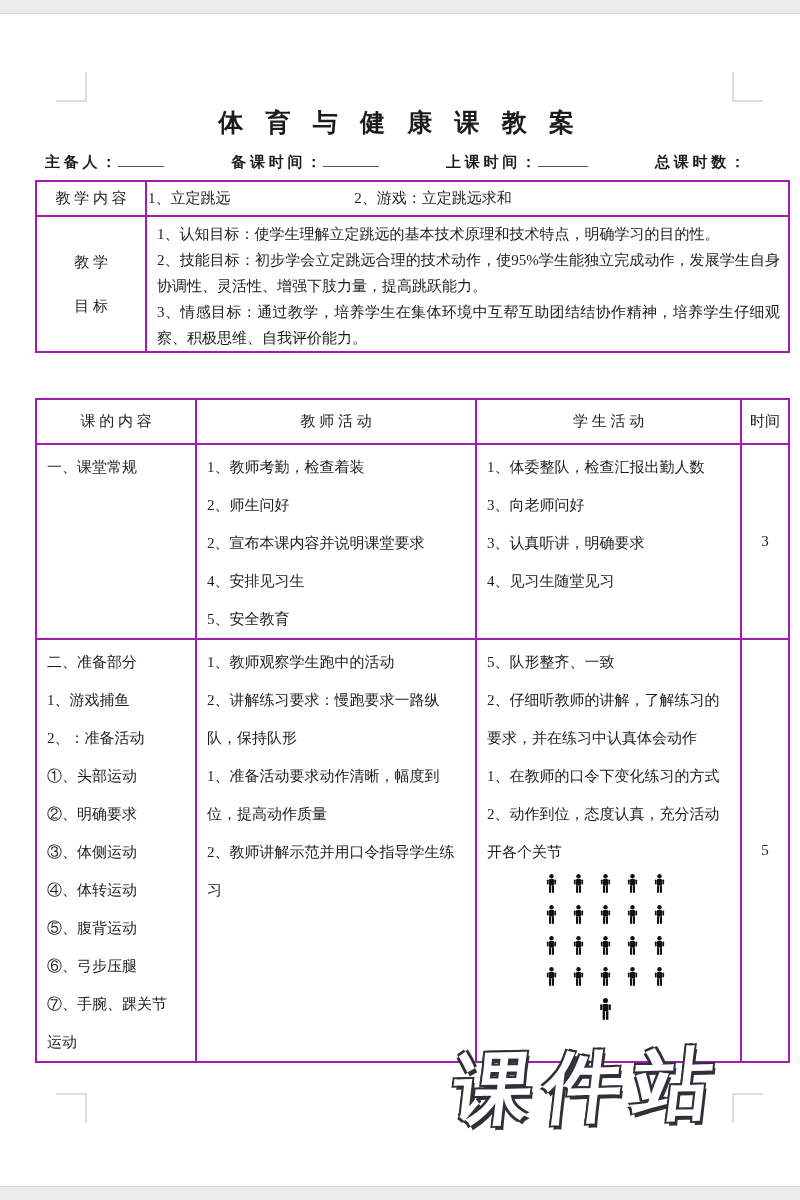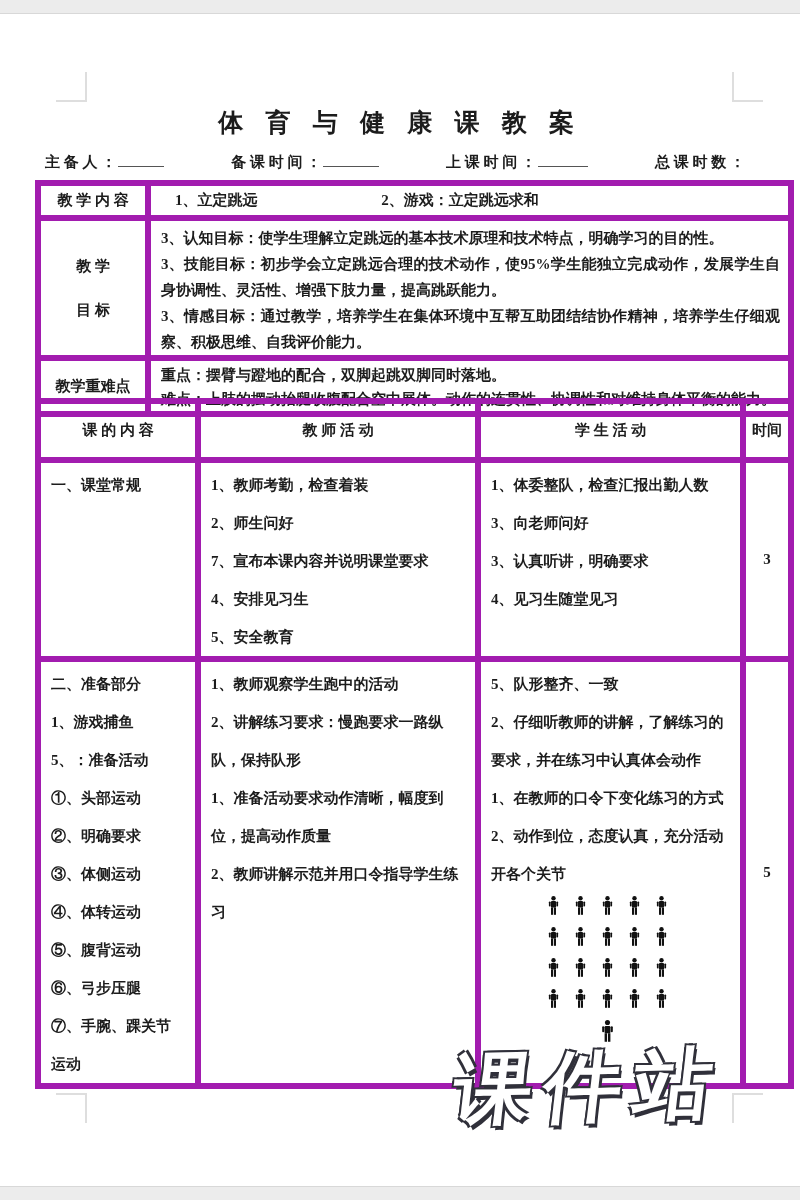--- a/index.html
+++ b/index.html
@@ -20,37 +20,37 @@
   .doc-title{position:absolute;left:0;top:106px;width:800px;text-align:center;
              font-size:25px;font-weight:bold;letter-spacing:8px;margin:0;}
   .info-line{position:absolute;left:45px;top:153px;width:700px;display:flex;
              justify-content:space-between;font-size:15px;font-weight:bold;}
   .info-group{white-space:nowrap;}
   .blank{display:inline-block;height:13px;border-bottom:1.5px solid #555;
          vertical-align:baseline;margin-left:2px;}
   .blank.b1{width:46px;}.blank.b2{width:56px;}.blank.b3{width:50px;}
 
   table{border-collapse:collapse;table-layout:fixed;position:absolute;left:35px;}
-  td,th{border:6px solid #a21caf;font-size:15px;font-weight:bold;
+  td,th{border:2px solid #a21caf;font-size:15px;font-weight:normal;
         padding:0;vertical-align:top;overflow:hidden;}
   .meta-table{top:180px;width:753px;}
   .act-table{top:398px;width:753px;}
 
   td.label{text-align:center;vertical-align:middle;}
   tr.row-content{height:35px;}
   tr.row-objectives{height:132px;}
   tr.row-keypoints{height:51px;}
-  .content-cell{vertical-align:middle;padding:0 24px;}
+  .content-cell{vertical-align:middle;padding:0 1px;}
   .content-item2{margin-left:120px;}
   .obj-label div{line-height:22px;}
   .obj-label .gap{height:22px;}
   .objectives-cell{padding:4px 8px 0 10px;line-height:26px;text-align:justify;}
   .keypoints-cell{padding:2px 8px 0 10px;line-height:24px;}
 
-  tr.act-header{height:59px;}
+  tr.act-header{height:45px;}
   .act-table th{text-align:center;vertical-align:middle;font-size:15px;}
   tr.act-row1{height:194px;}
   tr.act-row2{height:398px;}
   .act-cell{padding:3px 16px 0 10px;line-height:38px;}
   .time-cell{text-align:center;vertical-align:middle;line-height:normal;}
 
   .formation{width:max-content;margin:3px auto 0 auto;}
   .f-row{display:flex;gap:16px;margin-bottom:12px;line-height:0;}
   .person{display:inline-block;line-height:0;}
   .f-leader{text-align:center;line-height:0;margin-top:1px;}
@@ -109,31 +109,24 @@
       <span class="content-item2">2、游戏：立定跳远求和</span>
     </td>
   </tr>
   <tr class="row-objectives">
     <td class="label obj-label">
       <div>教 学</div>
       <div class="gap"></div>
       <div>目 标</div>
     </td>
     <td class="objectives-cell">
-          <div class="obj-para">3、认知目标：使学生理解立定跳远的基本技术原理和技术特点，明确学习的目的性。</div>
-          <div class="obj-para">3、技能目标：初步学会立定跳远合理的技术动作，使95%学生能独立完成动作，发展学生自身协调性、灵活性、增强下肢力量，提高跳跃能力。</div>
+          <div class="obj-para">1、认知目标：使学生理解立定跳远的基本技术原理和技术特点，明确学习的目的性。</div>
+          <div class="obj-para">2、技能目标：初步学会立定跳远合理的技术动作，使95%学生能独立完成动作，发展学生自身协调性、灵活性、增强下肢力量，提高跳跃能力。</div>
           <div class="obj-para">3、情感目标：通过教学，培养学生在集体环境中互帮互助团结结协作精神，培养学生仔细观察、积极思维、自我评价能力。</div>
         </td>
-  </tr>
-  <tr class="row-keypoints">
-    <td class="label">教学重难点</td>
-    <td class="keypoints-cell">
-      <div>重点：摆臂与蹬地的配合，双脚起跳双脚同时落地。</div>
-      <div>难点：上肢的摆动抬腿收腹配合空中展体。动作的连贯性、协调性和对维持身体平衡的能力。</div>
-    </td>
   </tr>
 </tbody>
   </table>
 
 <table class="act-table">
   <colgroup>
       <col style="width:160px">
       <col style="width:280px">
       <col style="width:265px">
       <col style="width:48px">
@@ -145,37 +138,37 @@
     <th>学 生 活 动</th>
     <th>时间</th>
   </tr>
   <tr class="act-row1">
     <td class="act-cell">
           <div class="line">一、课堂常规</div>
         </td>
     <td class="act-cell">
           <div class="line">1、教师考勤，检查着装</div>
           <div class="line">2、师生问好</div>
-          <div class="line">7、宣布本课内容并说明课堂要求</div>
+          <div class="line">2、宣布本课内容并说明课堂要求</div>
           <div class="line">4、安排见习生</div>
           <div class="line">5、安全教育</div>
         </td>
     <td class="act-cell">
           <div class="line">1、体委整队，检查汇报出勤人数</div>
           <div class="line">3、向老师问好</div>
           <div class="line">3、认真听讲，明确要求</div>
           <div class="line">4、见习生随堂见习</div>
         </td>
     <td class="time-cell">3</td>
   </tr>
   <tr class="act-row2">
     <td class="act-cell">
           <div class="line">二、准备部分</div>
           <div class="line">1、游戏捕鱼</div>
-          <div class="line">5、：准备活动</div>
+          <div class="line">2、：准备活动</div>
           <div class="line">①、头部运动</div>
           <div class="line">②、明确要求</div>
           <div class="line">③、体侧运动</div>
           <div class="line">④、体转运动</div>
           <div class="line">⑤、腹背运动</div>
           <div class="line">⑥、弓步压腿</div>
           <div class="line">⑦、手腕、踝关节运动</div>
         </td>
     <td class="act-cell">
           <div class="line">1、教师观察学生跑中的活动</div>

